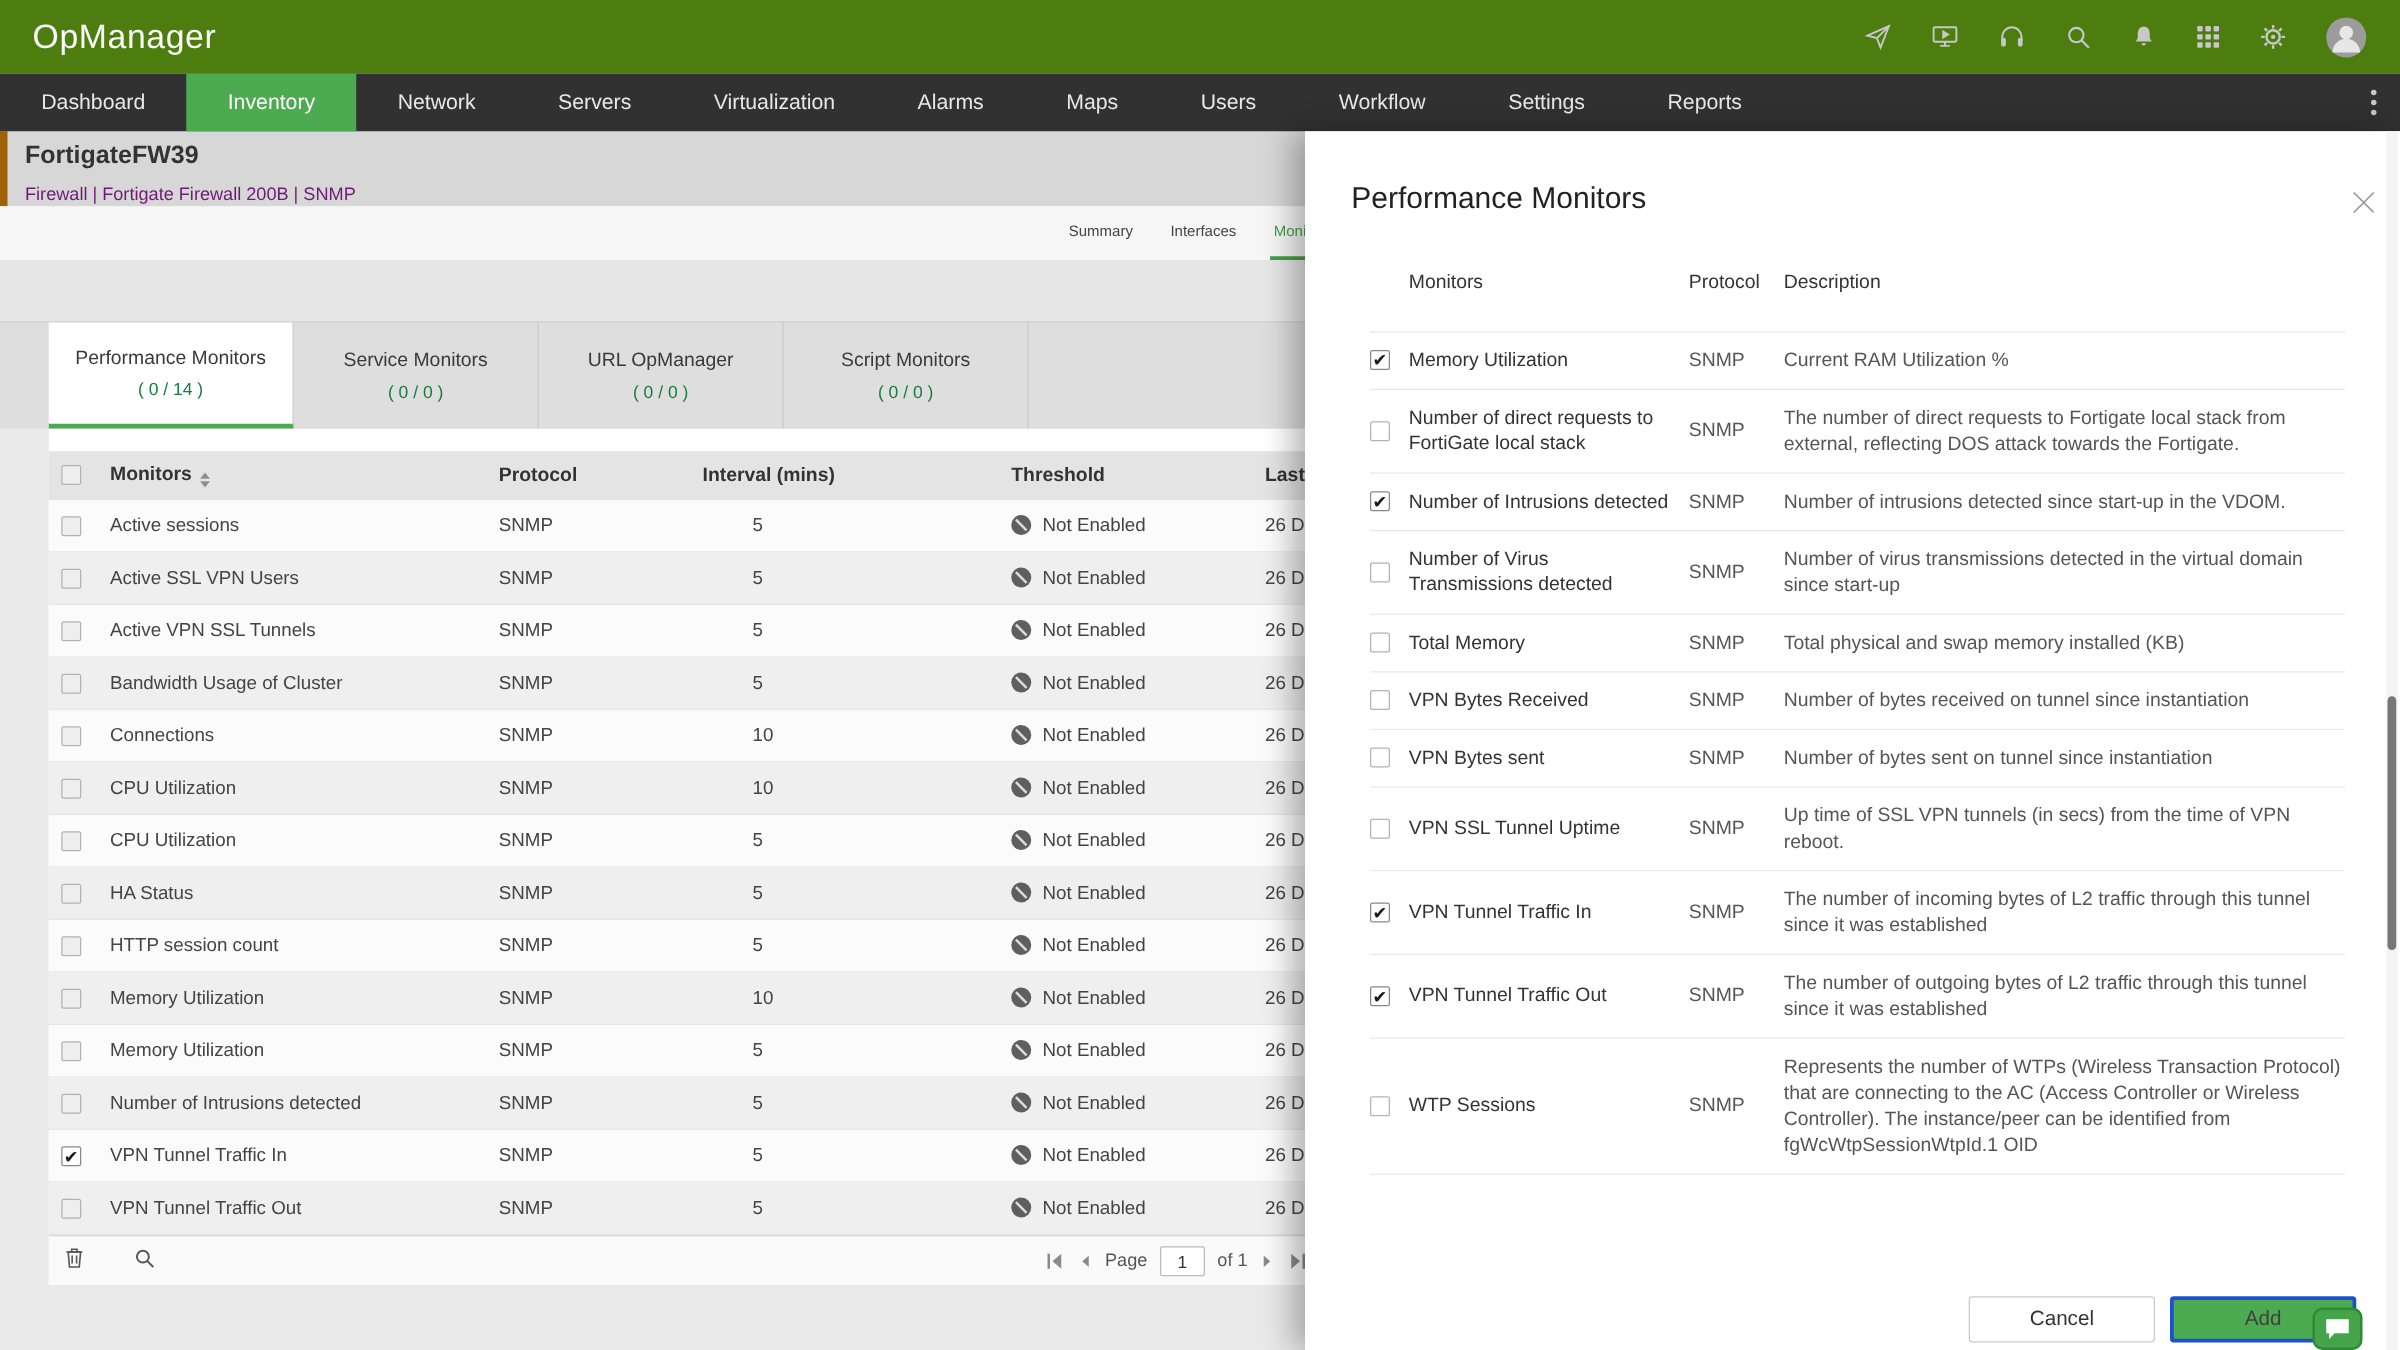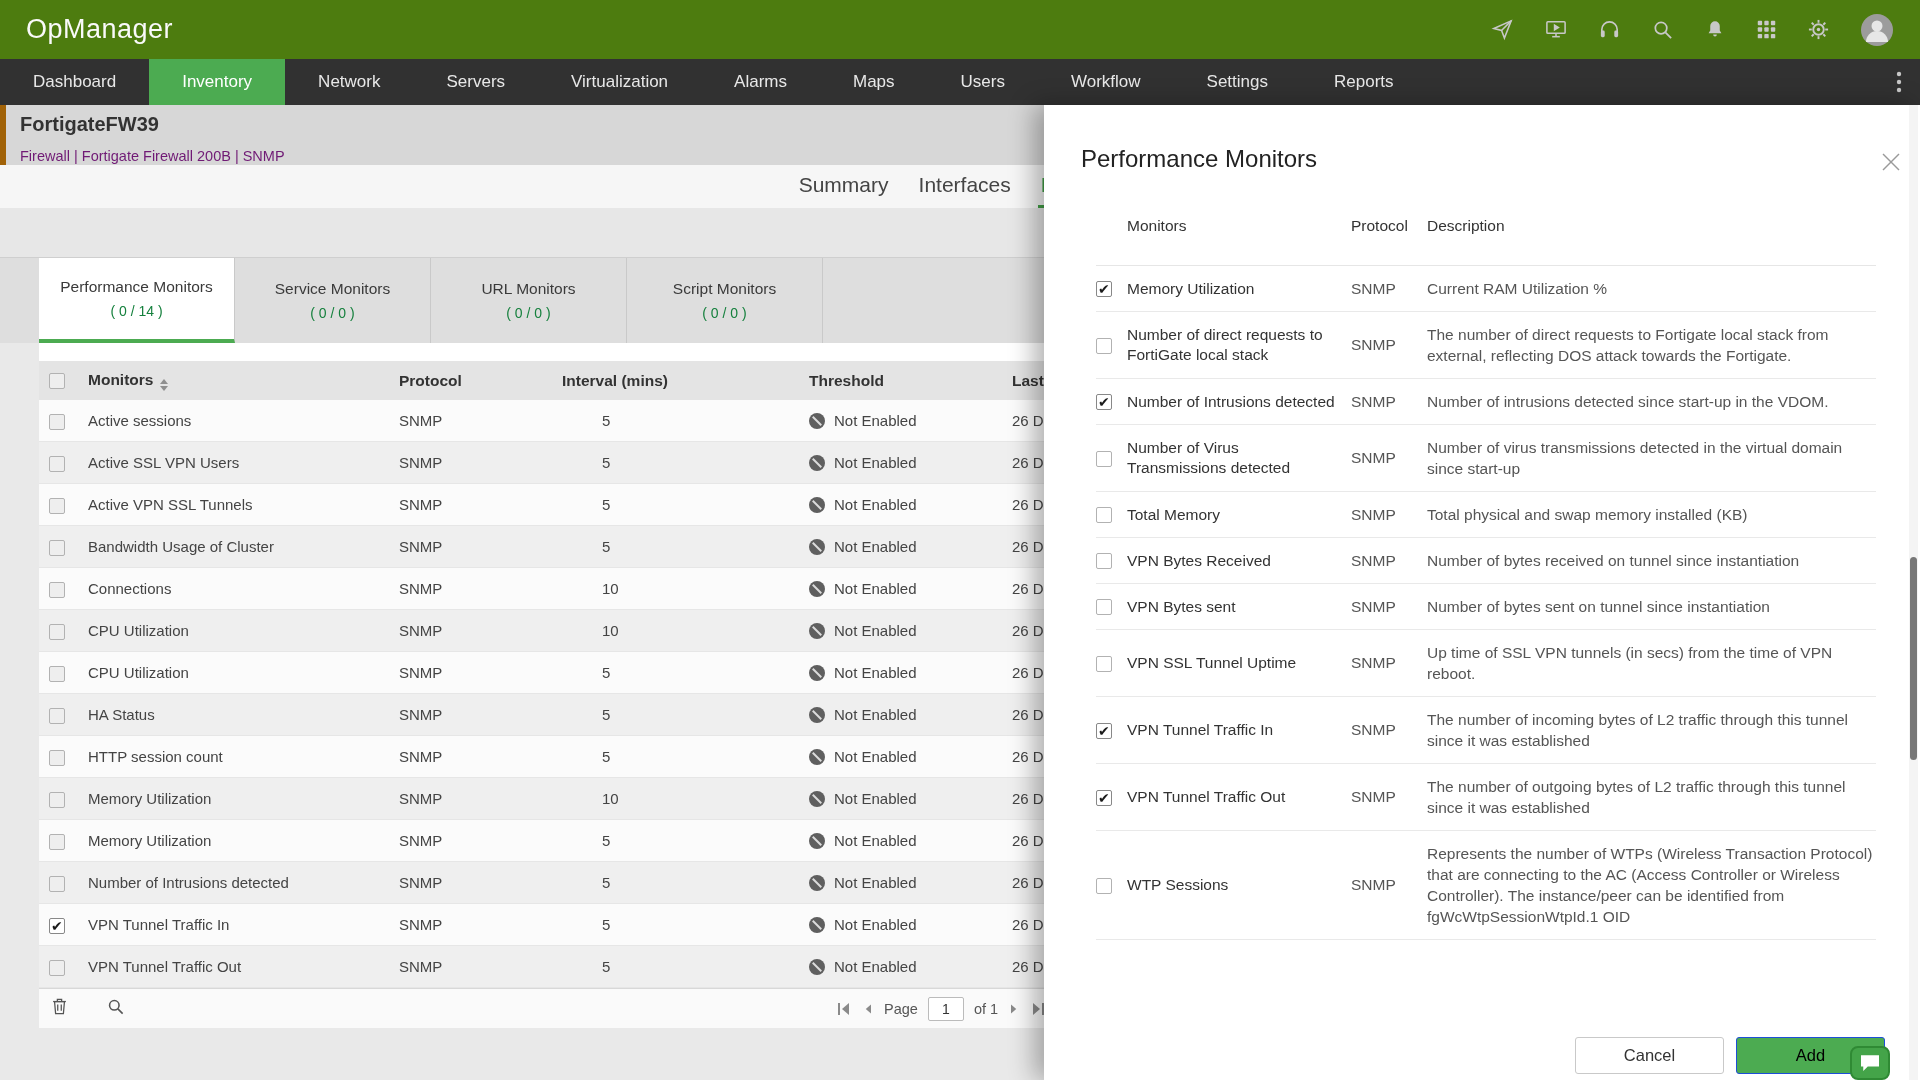--- a/index.html
+++ b/index.html
@@ -19,21 +19,21 @@
   .nav-item.active{background:#4cab51;color:#fff}
   .kebab{display:flex;align-items:center;padding:0 18px;cursor:pointer}
 
   
   .device-strip{position:absolute;top:105px;left:0;width:100%;height:60px;background:#d7d7d7;border-left:6px solid #a16207;padding:8px 0 0 14px}
   .device-name{font-size:20px;font-weight:bold;color:#333}
   .device-meta{font-size:14.5px;color:#701a75;margin-top:12px}
 
   
   .tabs-strip{position:absolute;top:165px;left:0;width:100%;height:43px;background:#f6f6f6;display:flex;justify-content:center;gap:24px}
-  .dtab{font-size:21px;color:#444;display:flex;align-items:center;padding:16px 3px;border-bottom:3px solid transparent;cursor:pointer}
+  .dtab{font-size:12px;color:#444;display:flex;align-items:center;padding:16px 3px;border-bottom:3px solid transparent;cursor:pointer}
   .dtab.active{color:#43a047;border-bottom-color:#43a047}
 
   .band{position:absolute;top:208px;left:0;width:100%;height:49px;background:#e7e7e7}
 
   
   .monitor-tabs{position:absolute;top:257px;left:0;width:100%;height:86px;background:#dedede;border-top:1px solid #cfcfcf;padding-left:39px;display:flex}
   .mtab{width:196px;border-right:1px solid #c9c9c9;display:flex;flex-direction:column;align-items:center;justify-content:center;gap:7px;cursor:pointer}
   .mtab .lbl{font-size:15.5px;color:#3a3a3a}
   .mtab .cnt{font-size:14px;color:#15803d}
   .mtab.active{background:#fff;border-bottom:4px solid #4cab51}
@@ -73,21 +73,21 @@
   .p-list{position:absolute;top:160px;left:52px;right:44px;border-top:1px solid #e6e6e6}
   .p-row{border-bottom:1px solid #e9e9e9;padding:12px 0;font-size:15.5px;cursor:pointer}
   .p-name{color:#333;padding-right:16px;line-height:20px}
   .p-proto{color:#555}
   .p-desc{color:#555;line-height:21px}
   .p-track{position:absolute;right:2px;top:0;bottom:0;width:9px;background:#f4f4f4}
   .p-thumb{position:absolute;right:3px;top:452px;width:7px;height:203px;background:#777;border-radius:4px;cursor:pointer}
   .panel-actions{position:absolute;right:35px;bottom:6px;display:flex;gap:12px;z-index:2}
   .btn{height:37px;min-width:149px;font-size:16.5px;border-radius:3px;display:flex;align-items:center;justify-content:center;cursor:pointer}
   .btn-cancel{background:#fff;border:1px solid #c9c9c9;color:#333}
-  .btn-add{background:#4cab51;border:1px solid #1d4ed8;color:#000000}
+  .btn-add{background:#4cab51;border:3px solid #1d4ed8;color:#404040}
   .chat-float{position:absolute;right:30px;bottom:0;width:40px;height:34px;background:#44a449;border:2px solid #2f8a34;border-radius:8px;display:flex;align-items:center;justify-content:center;z-index:3;cursor:pointer}
 </style>
 </head>
 <body>
 
 <div class="top-header">
   <div class="logo">OpManager</div>
   <div class="header-icons">
     <span class="hicon">
       <svg width="23" height="23" viewBox="0 0 24 24" fill="none" stroke="#c8c8c8" stroke-width="1.6">
@@ -215,21 +215,21 @@
       <span class="lbl">Performance Monitors</span>
       <span class="cnt">( 0 / 14 )</span>
     </div>
 
     <div class="mtab">
       <span class="lbl">Service Monitors</span>
       <span class="cnt">( 0 / 0 )</span>
     </div>
 
     <div class="mtab">
-      <span class="lbl">URL Monitors</span>
+      <span class="lbl">URL OpManager</span>
       <span class="cnt">( 0 / 0 )</span>
     </div>
 
     <div class="mtab">
       <span class="lbl">Script Monitors</span>
       <span class="cnt">( 0 / 0 )</span>
     </div>
   </div>
 
 <div class="card">

